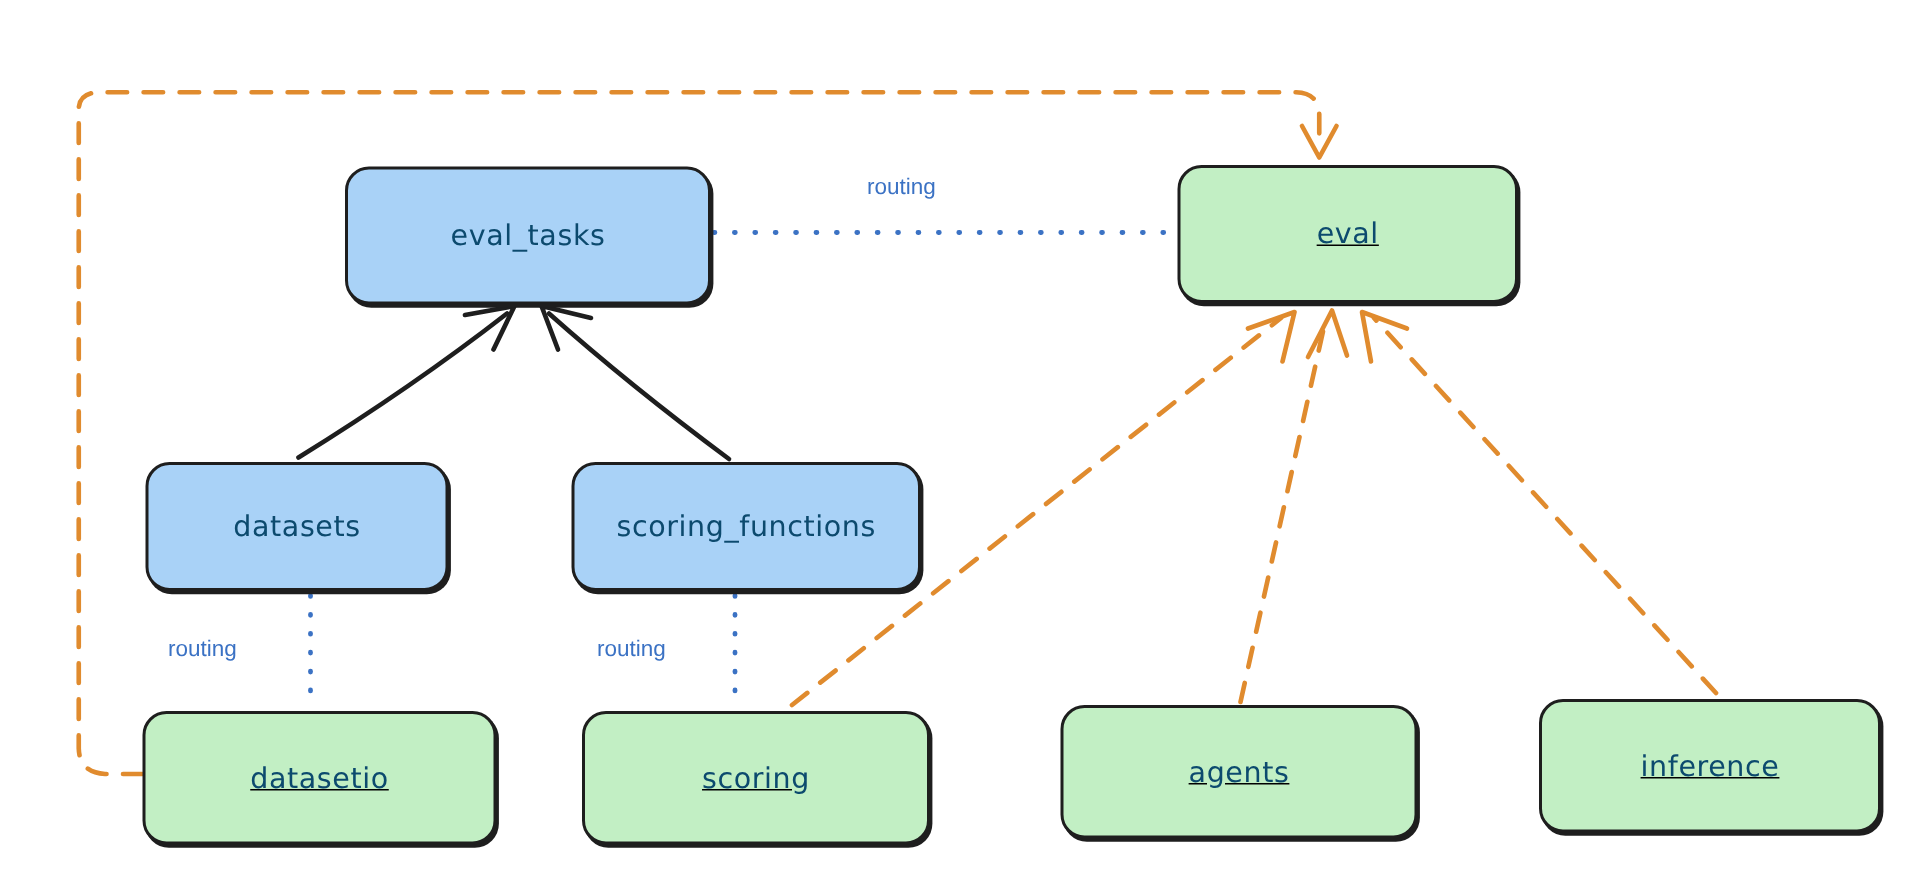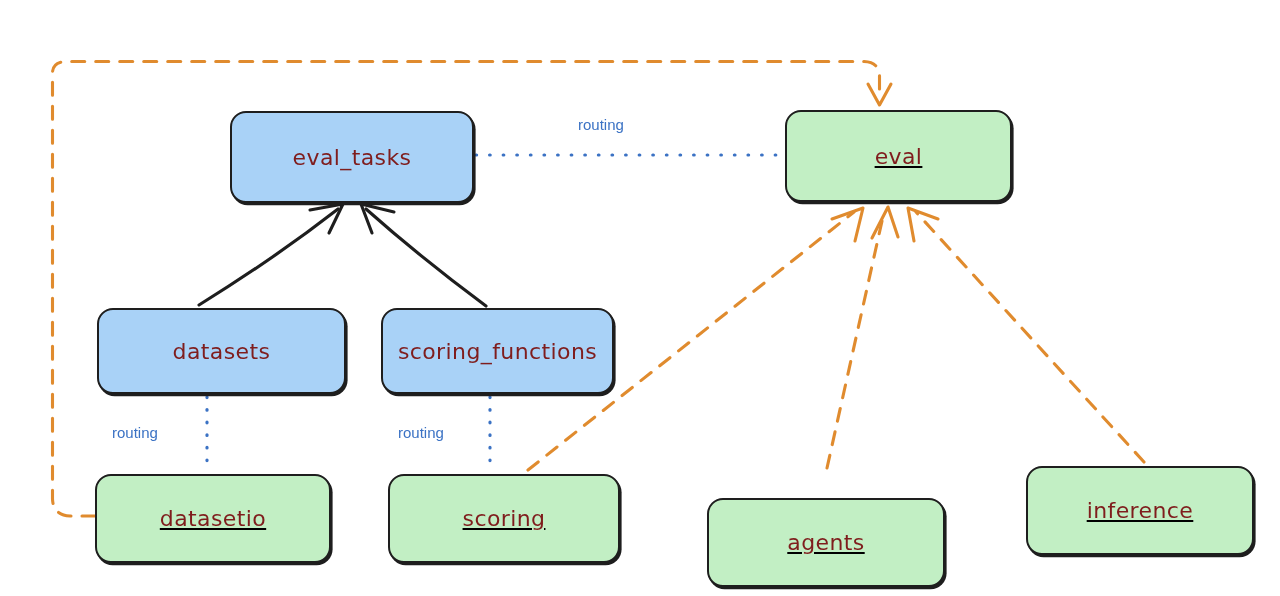--- a/index.html
+++ b/index.html
@@ -38,22 +38,22 @@
   }
   .node-api {
     background: #a9d2f7;
   }
   .node-provider {
     background: #c2efc4;
     text-decoration: underline;
   }
   .node-label {
     font-family: "DejaVu Sans", sans-serif;
-    font-size: 22px;
-    color: #7f1d1d;
+    font-size: 19px;
+    color: #0c4a6e;
     letter-spacing: 0.4px;
     white-space: nowrap;
     user-select: none;
     text-align: center;
   }
   .edge-label {
     position: absolute;
     font-family: Liberation Sans, sans-serif;
     font-size: 15px;
     color: #3b72c4;
@@ -112,37 +112,37 @@
   </svg>
 
   <div class="node node-api" id="node-eval_tasks" style="left:230px; top:111px; width:244px; height:92px;">
     <span class="node-label">eval_tasks</span>
   </div>
 
   <div class="node node-provider" id="node-eval" style="left:785px; top:110px; width:227px; height:92px;">
     <span class="node-label">eval</span>
   </div>
 
-  <div class="node node-api" id="node-datasets" style="left:97px; top:308px; width:249px; height:86px;">
+  <div class="node node-api" id="node-datasets" style="left:97px; top:308px; width:202px; height:86px;">
     <span class="node-label">datasets</span>
   </div>
 
   <div class="node node-api" id="node-scoring_functions" style="left:381px; top:308px; width:233px; height:86px;">
     <span class="node-label">scoring_functions</span>
   </div>
 
   <div class="node node-provider" id="node-scoring" style="left:388px; top:474px; width:232px; height:89px;">
     <span class="node-label">scoring</span>
   </div>
 
   <div class="node node-provider" id="node-datasetio" style="left:95px; top:474px; width:236px; height:89px;">
     <span class="node-label">datasetio</span>
   </div>
 
-  <div class="node node-provider" id="node-agents" style="left:707px; top:498px; width:238px; height:89px;">
+  <div class="node node-provider" id="node-agents" style="left:707px; top:470px; width:238px; height:89px;">
     <span class="node-label">agents</span>
   </div>
 
   <div class="node node-provider" id="node-inference" style="left:1026px; top:466px; width:228px; height:89px;">
     <span class="node-label">inference</span>
   </div>
 
   <div class="edge-label" style="left:578px; top:116px;">routing</div>
 
   <div class="edge-label" style="left:112px; top:424px;">routing</div>

